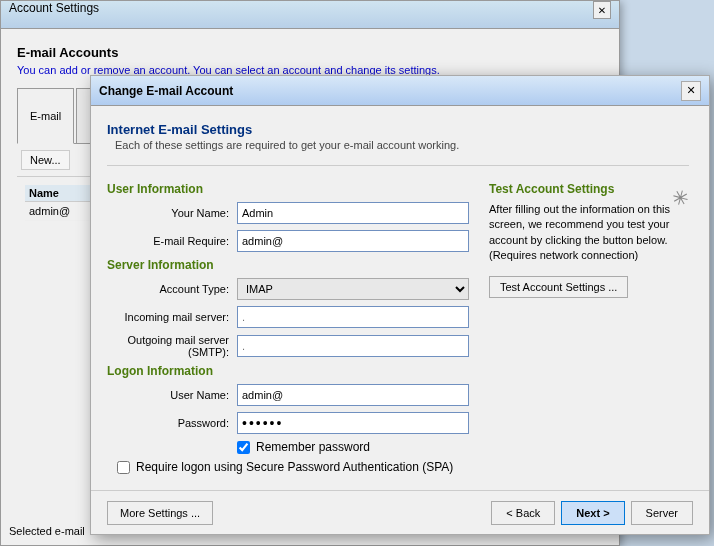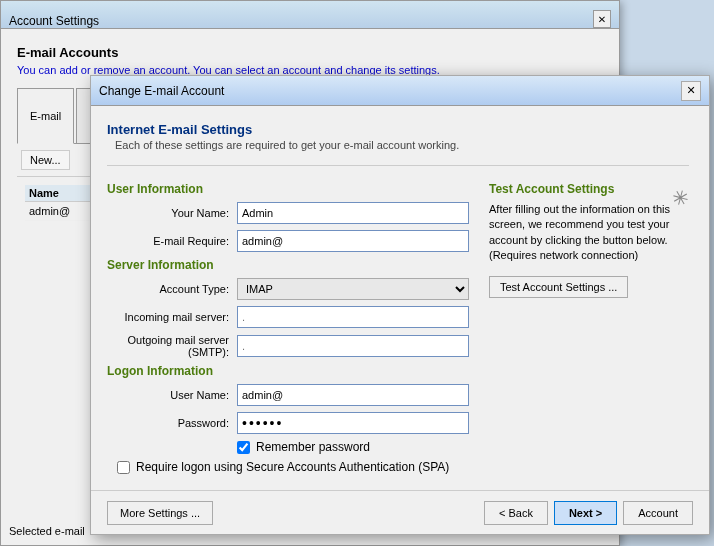--- a/index.html
+++ b/index.html
@@ -21,21 +21,21 @@
       height: 546px;
       background: #f0f0f0;
       border: 1px solid #999;
       box-shadow: 2px 2px 8px rgba(0,0,0,0.3);
     }
 
     .bg-window-titlebar {
       background: linear-gradient(to bottom, #d0e4f0, #b8d0e8);
       height: 28px;
       display: flex;
-      align-items: flex-end;
+      align-items: flex-start;
       justify-content: space-between;
       padding: 0 8px;
       border-bottom: 1px solid #999;
     }
 
     .bg-window-title {
       font-size: 12px;
       color: #000;
     }
 
@@ -146,21 +146,21 @@
       height: 30px;
       display: flex;
       align-items: center;
       justify-content: space-between;
       padding: 0 8px;
       border-bottom: 1px solid #999;
     }
 
     .dialog-title {
       font-size: 12px;
-      font-weight: normal;
+      font-weight: bold;
       color: #000;
     }
 
     .dialog-close-btn {
       width: 20px; height: 20px;
       background: #f0f0f0;
       border: 1px solid #aaa;
       display: flex; align-items: center; justify-content: center;
       font-size: 11px;
       cursor: pointer;
@@ -436,35 +436,35 @@
           <input class="password-field" type="password" value="••••••" style="">
         </div>
 
         <div class="checkbox-row">
           <input type="checkbox" id="remember" checked="" style="">
           <label for="remember">Remember password</label>
         </div>
 
         <div class="checkbox-full-row">
           <input type="checkbox" id="spa" style="">
-          <label for="spa">Require logon using Secure Accounts Authentication (SPA)</label>
+          <label for="spa">Require logon using Secure Password Authentication (SPA)</label>
         </div>
       </div>
 
       <div class="dialog-right">
         <div class="section-heading">Test Account Settings</div>
         <div class="right-desc">After filling out the information on this screen, we recommend you test your account by clicking the button below. (Requires network connection)</div>
         <button class="test-btn">Test Account Settings ...</button>
       </div>
     </div>
   </div>
 
   <div class="dialog-footer">
     <div class="footer-left">
       <button class="more-settings-btn">More Settings ...</button>
     </div>
     <div class="footer-nav">
       <button class="footer-btn">&lt; Back</button>
       <button class="footer-btn primary">Next &gt;</button>
-      <button class="footer-btn">Account</button>
+      <button class="footer-btn">Server</button>
     </div>
   </div>
 </div>
 
 </body></html>

